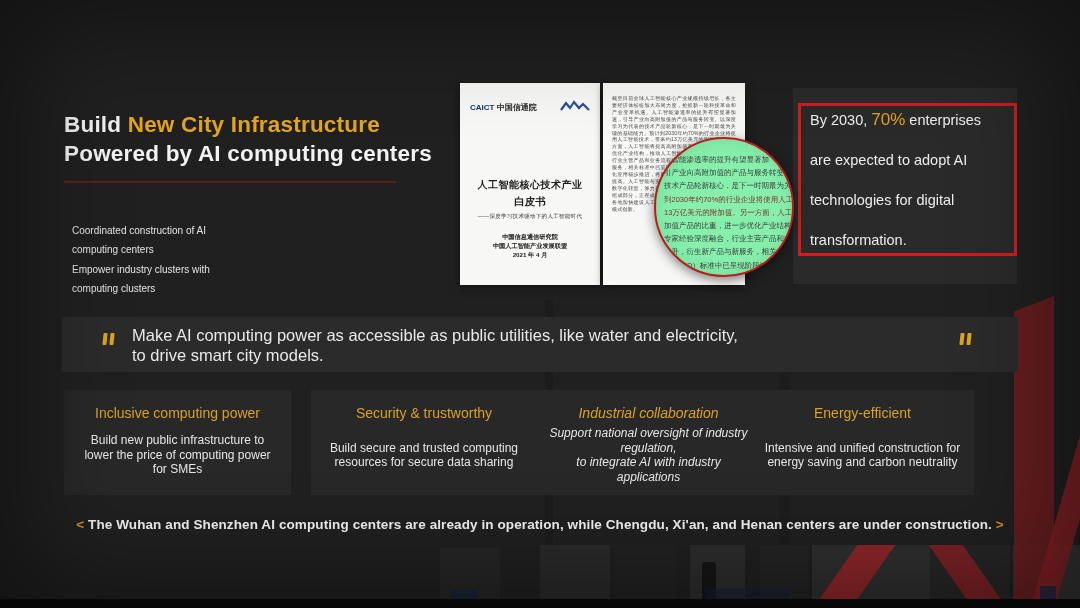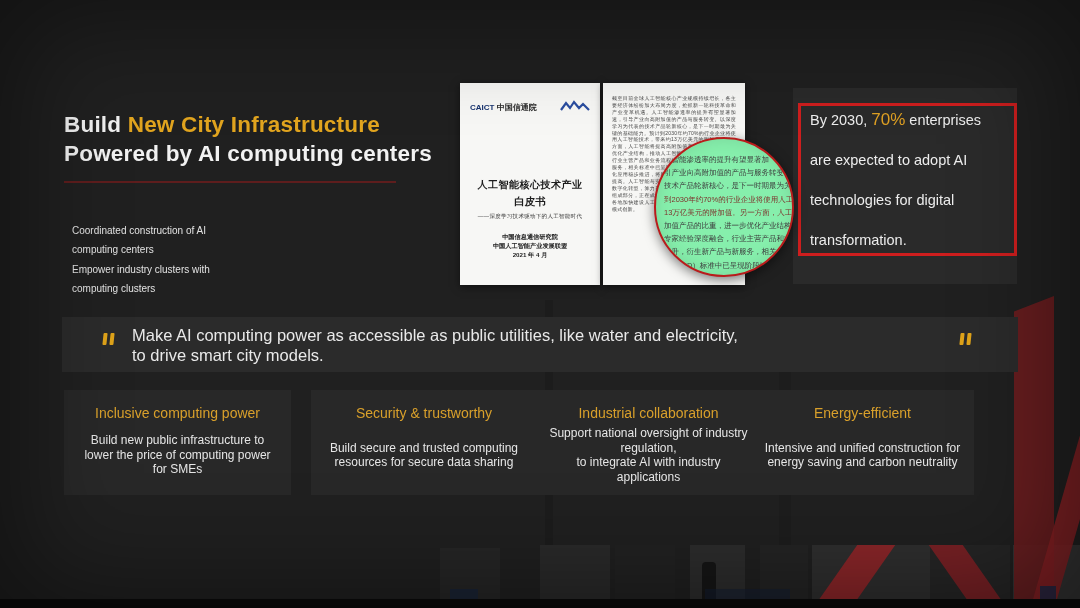--- a/index.html
+++ b/index.html
@@ -69,21 +69,21 @@
   .qmark.qright{right:44px;}
 
   
   .pillar{top:390px;height:105px;background:#282828;box-sizing:border-box;
     display:flex;flex-direction:column;align-items:center;z-index:3;}
   .pillar .head{margin-top:15px;font-size:14px;color:#d9a02b;text-align:left;}
   .pillar .body{margin-top:auto;margin-bottom:auto;font-size:12px;line-height:14.5px;
     color:#e6e6e6;text-align:center;white-space:pre-line;padding-bottom:6px;}
   .p1{left:64px;width:227px;}
   .p2{left:311px;width:226px;}
-  .p3{left:537px;width:223px;}
+  .p3{left:537px;width:223px;font-style:italic;}
   .p4{left:751px;width:223px;}
 
   
   .footnote{left:0;top:517px;width:1080px;text-align:center;font-size:13.5px;
     font-weight:bold;color:#f0f0f0;z-index:3;letter-spacing:.1px;}
   .footnote .arrow{color:#e08f1f;}
 </style>
 </head>
 <body>
 
@@ -189,16 +189,17 @@
 regulation,
 to integrate AI with industry
 applications</div>
   </div>
   <div class="abs pillar p4">
     <div class="head">Energy-efficient</div>
     <div class="body">Intensive and unified construction for
 energy saving and carbon neutrality</div>
   </div>
 
+  <div class="abs footnote"><span class="arrow">&lt;</span><span> The Wuhan and Shenzhen AI computing centers are already in operation, while Chengdu, Xi'an, and Henan centers are under construction. </span><span class="arrow">&gt;</span></div>
 
   <div class="bd bottom-black"></div>
   <div class="vignette"></div>
 </div>
 
 </body></html>

